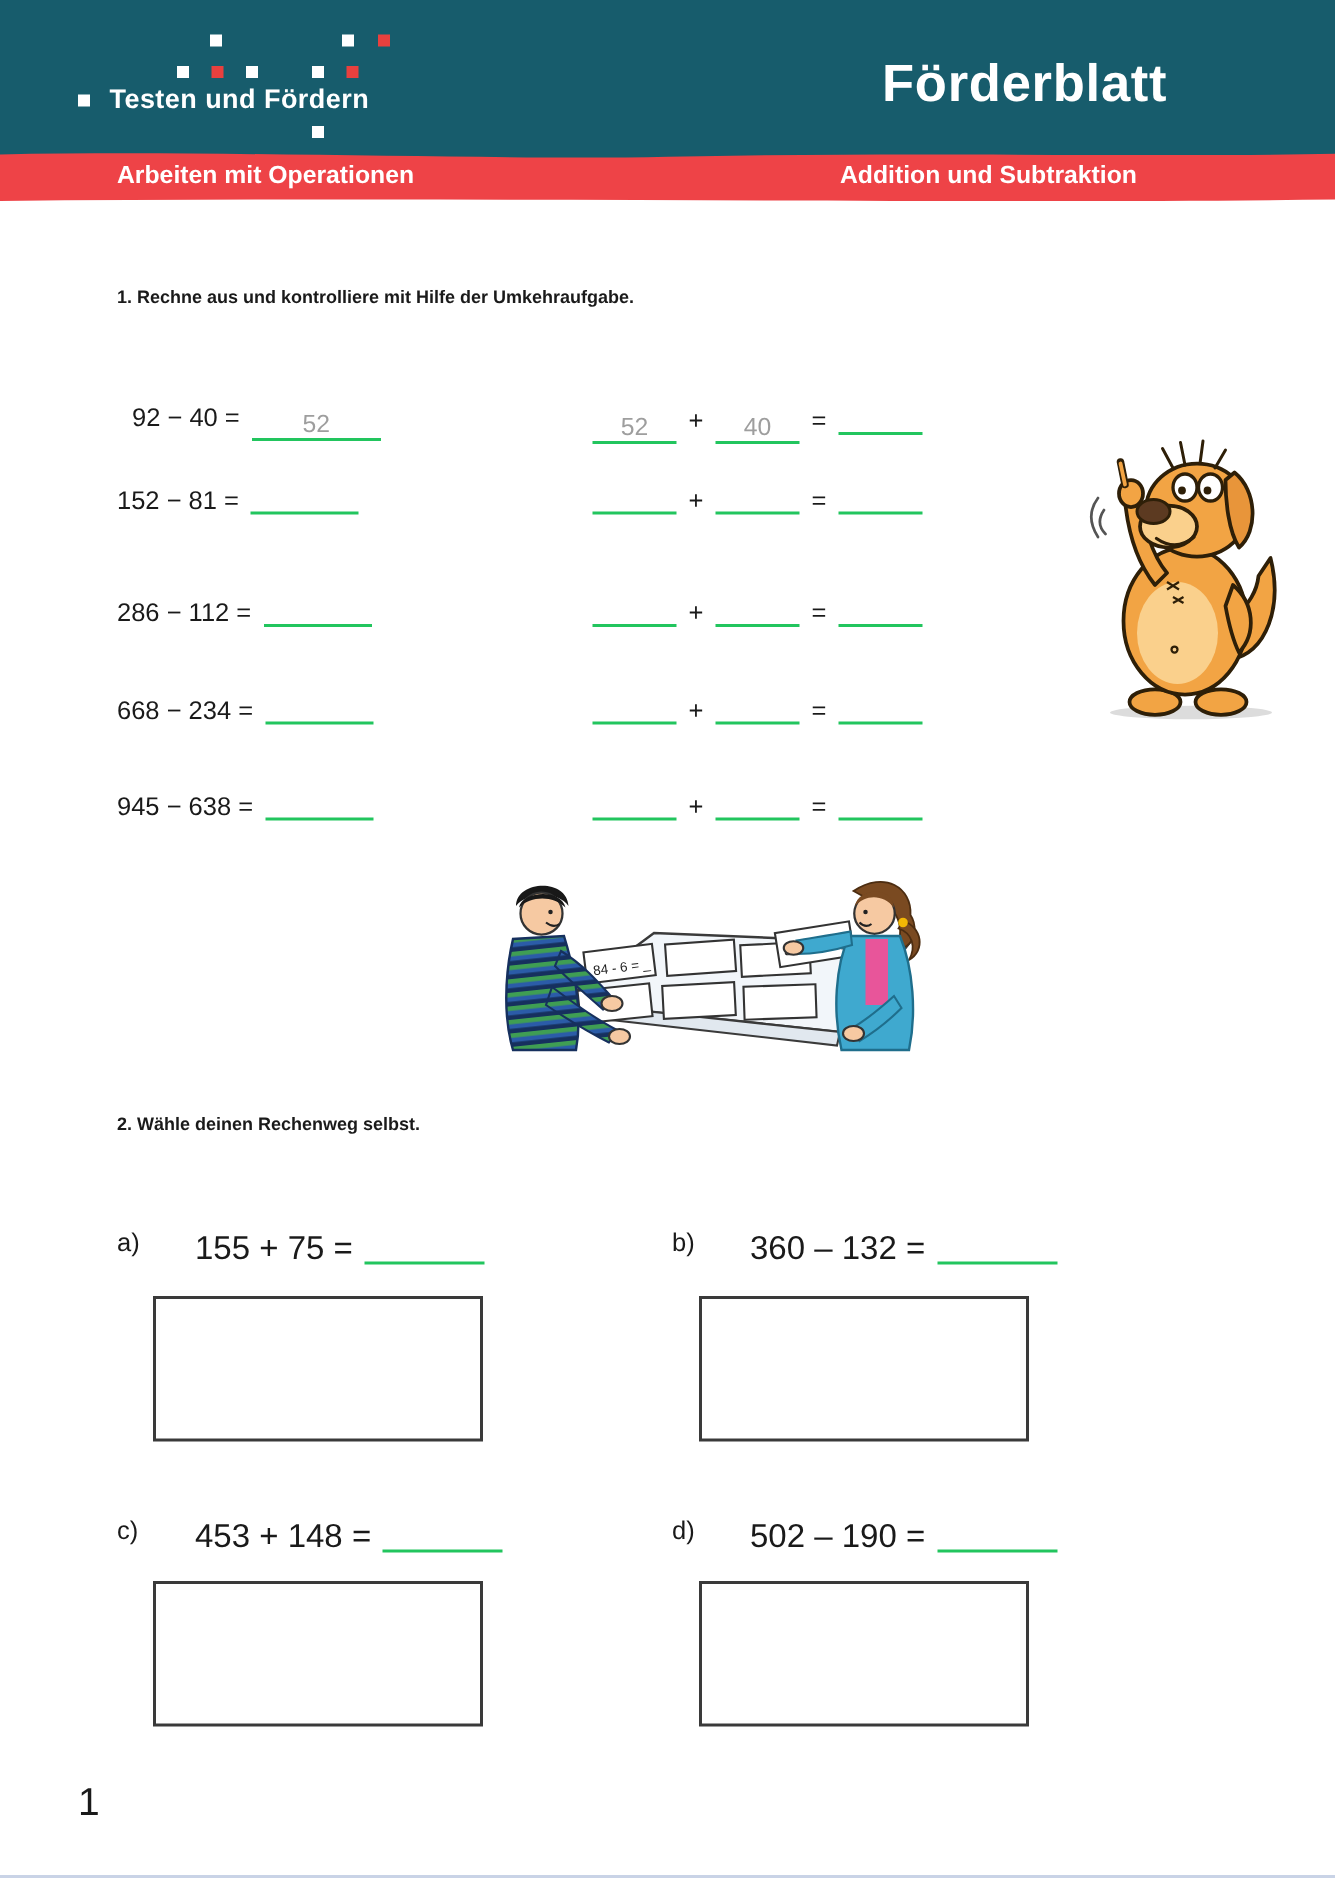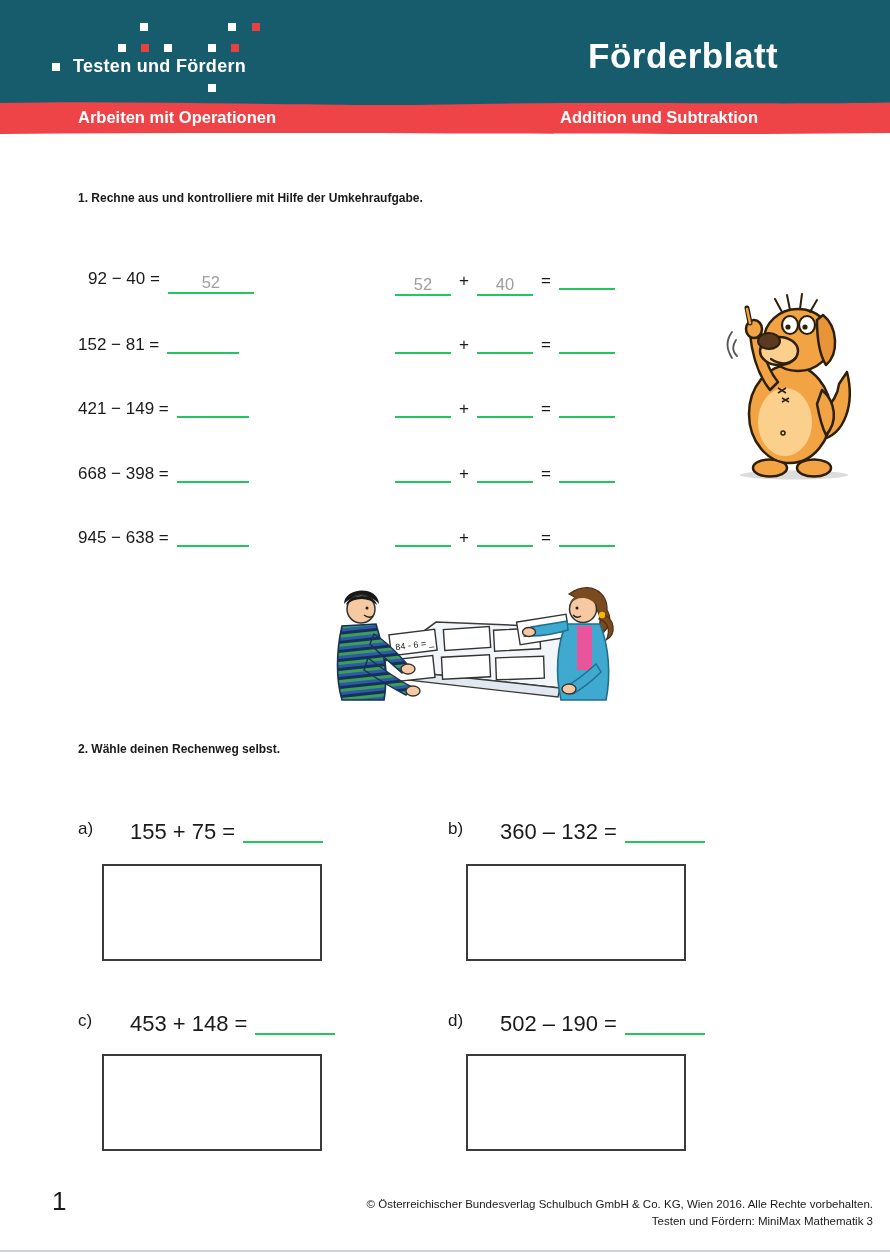--- a/index.html
+++ b/index.html
@@ -89,41 +89,41 @@
 
   <div class="ex1-row" style="top:269px">
     <div class="ex1-left" style="left:88px">
       <span>92 − 40 =</span><span class="blank w86"><span class="ans">52</span></span>
     </div>
     <div class="ex1-right">
       <span class="blank w56"><span class="ans">52</span></span><span class="op">+</span><span class="blank w56"><span class="ans">40</span></span><span class="op">=</span><span class="blank w56"></span>
     </div>
   </div>
 
-  <div class="ex1-row" style="top:333px">
+  <div class="ex1-row" style="top:322px">
     <div class="ex1-left" style="left:78px">
       <span>152 − 81 =</span><span class="blank w72"><span class="ans"></span></span>
     </div>
     <div class="ex1-right">
       <span class="blank w56"><span class="ans"></span></span><span class="op">+</span><span class="blank w56"><span class="ans"></span></span><span class="op">=</span><span class="blank w56"></span>
     </div>
   </div>
 
   <div class="ex1-row" style="top:397px">
     <div class="ex1-left" style="left:78px">
-      <span>421 − 149 =</span><span class="blank w72"><span class="ans"></span></span>
+      <span>286 − 112 =</span><span class="blank w72"><span class="ans"></span></span>
     </div>
     <div class="ex1-right">
       <span class="blank w56"><span class="ans"></span></span><span class="op">+</span><span class="blank w56"><span class="ans"></span></span><span class="op">=</span><span class="blank w56"></span>
     </div>
   </div>
 
   <div class="ex1-row" style="top:462px">
     <div class="ex1-left" style="left:78px">
-      <span>668 − 398 =</span><span class="blank w72"><span class="ans"></span></span>
+      <span>668 − 234 =</span><span class="blank w72"><span class="ans"></span></span>
     </div>
     <div class="ex1-right">
       <span class="blank w56"><span class="ans"></span></span><span class="op">+</span><span class="blank w56"><span class="ans"></span></span><span class="op">=</span><span class="blank w56"></span>
     </div>
   </div>
 
   <div class="ex1-row" style="top:526px">
     <div class="ex1-left" style="left:78px">
       <span>945 − 638 =</span><span class="blank w72"><span class="ans"></span></span>
     </div>
@@ -231,19 +231,15 @@
     <span>453 + 148 =</span><span class="blank w80"></span>
   </div>
   <div class="ex2-label" style="left:448px;top:1011px">d)</div>
   <div class="ex2-eq" style="left:500px;top:1011px">
     <span>502 – 190 =</span><span class="blank w80"></span>
   </div>
   <div class="workbox" style="left:102px;top:1054px"></div>
   <div class="workbox" style="left:466px;top:1054px"></div>
 
   <div class="page-num">1</div>
-  <div class="copyright">
-    <div>© Österreichischer Bundesverlag Schulbuch GmbH &amp; Co. KG, Wien 2016. Alle Rechte vorbehalten.</div>
-    <div>Testen und Fördern: MiniMax Mathematik 3</div>
-  </div>
   <div class="bottom-line"></div>
 
 </div>
 
 </body></html>

